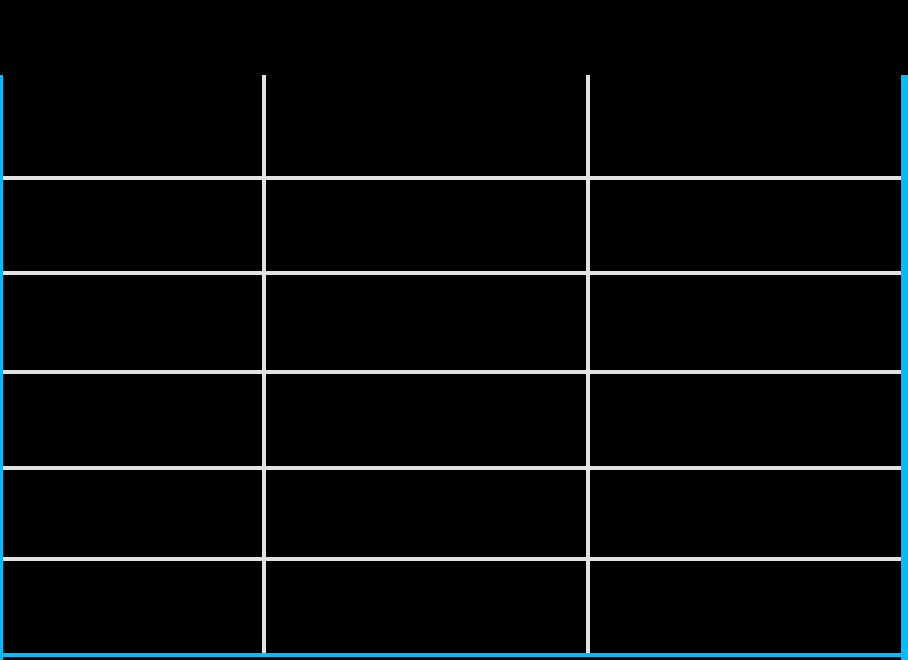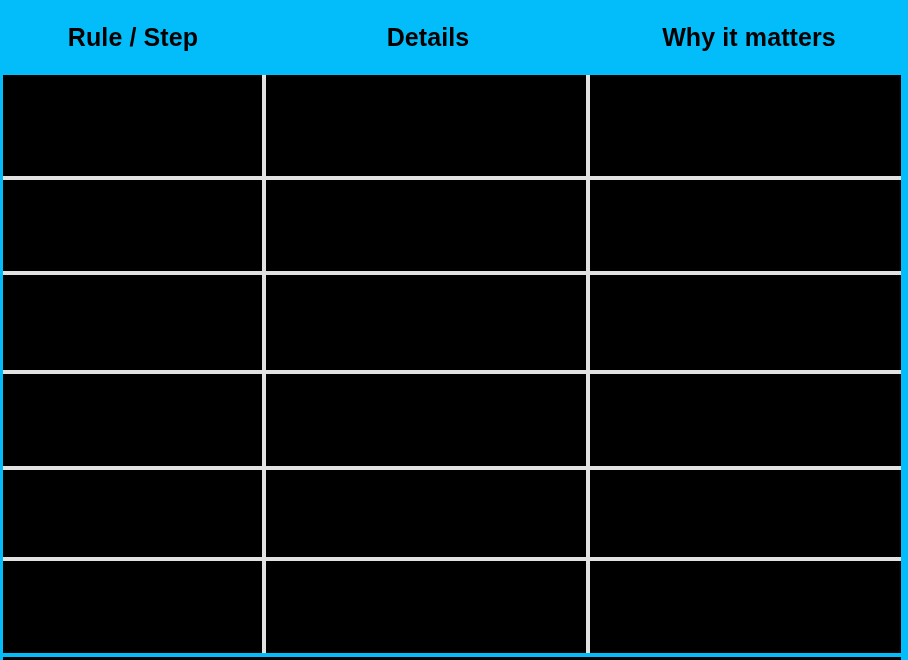--- a/index.html
+++ b/index.html
@@ -110,25 +110,20 @@
 </style>
 </head>
 <body>
 
 <div id="table-root">
 
   <div class="edge" id="edge-left"></div>
   <div class="edge" id="edge-right"></div>
   <div class="edge" id="edge-bottom"></div>
 
-  <div id="table-header">
-    <div class="header-cell col-1">Rule / Step</div>
-    <div class="header-cell col-2">Details</div>
-    <div class="header-cell col-3">Why it matters</div>
-  </div>
 
   <div id="table-body">
 
     <div class="grid-row" id="row-0" style="position: absolute; left: 0px; top: 0px; height: 101px;">
       <div class="grid-cell c1"></div>
       <div class="grid-cell c2"></div>
       <div class="grid-cell c3"></div>
     </div>
     <div class="row-divider" id="row-divider-0" style="top: 101px;"></div>
 

